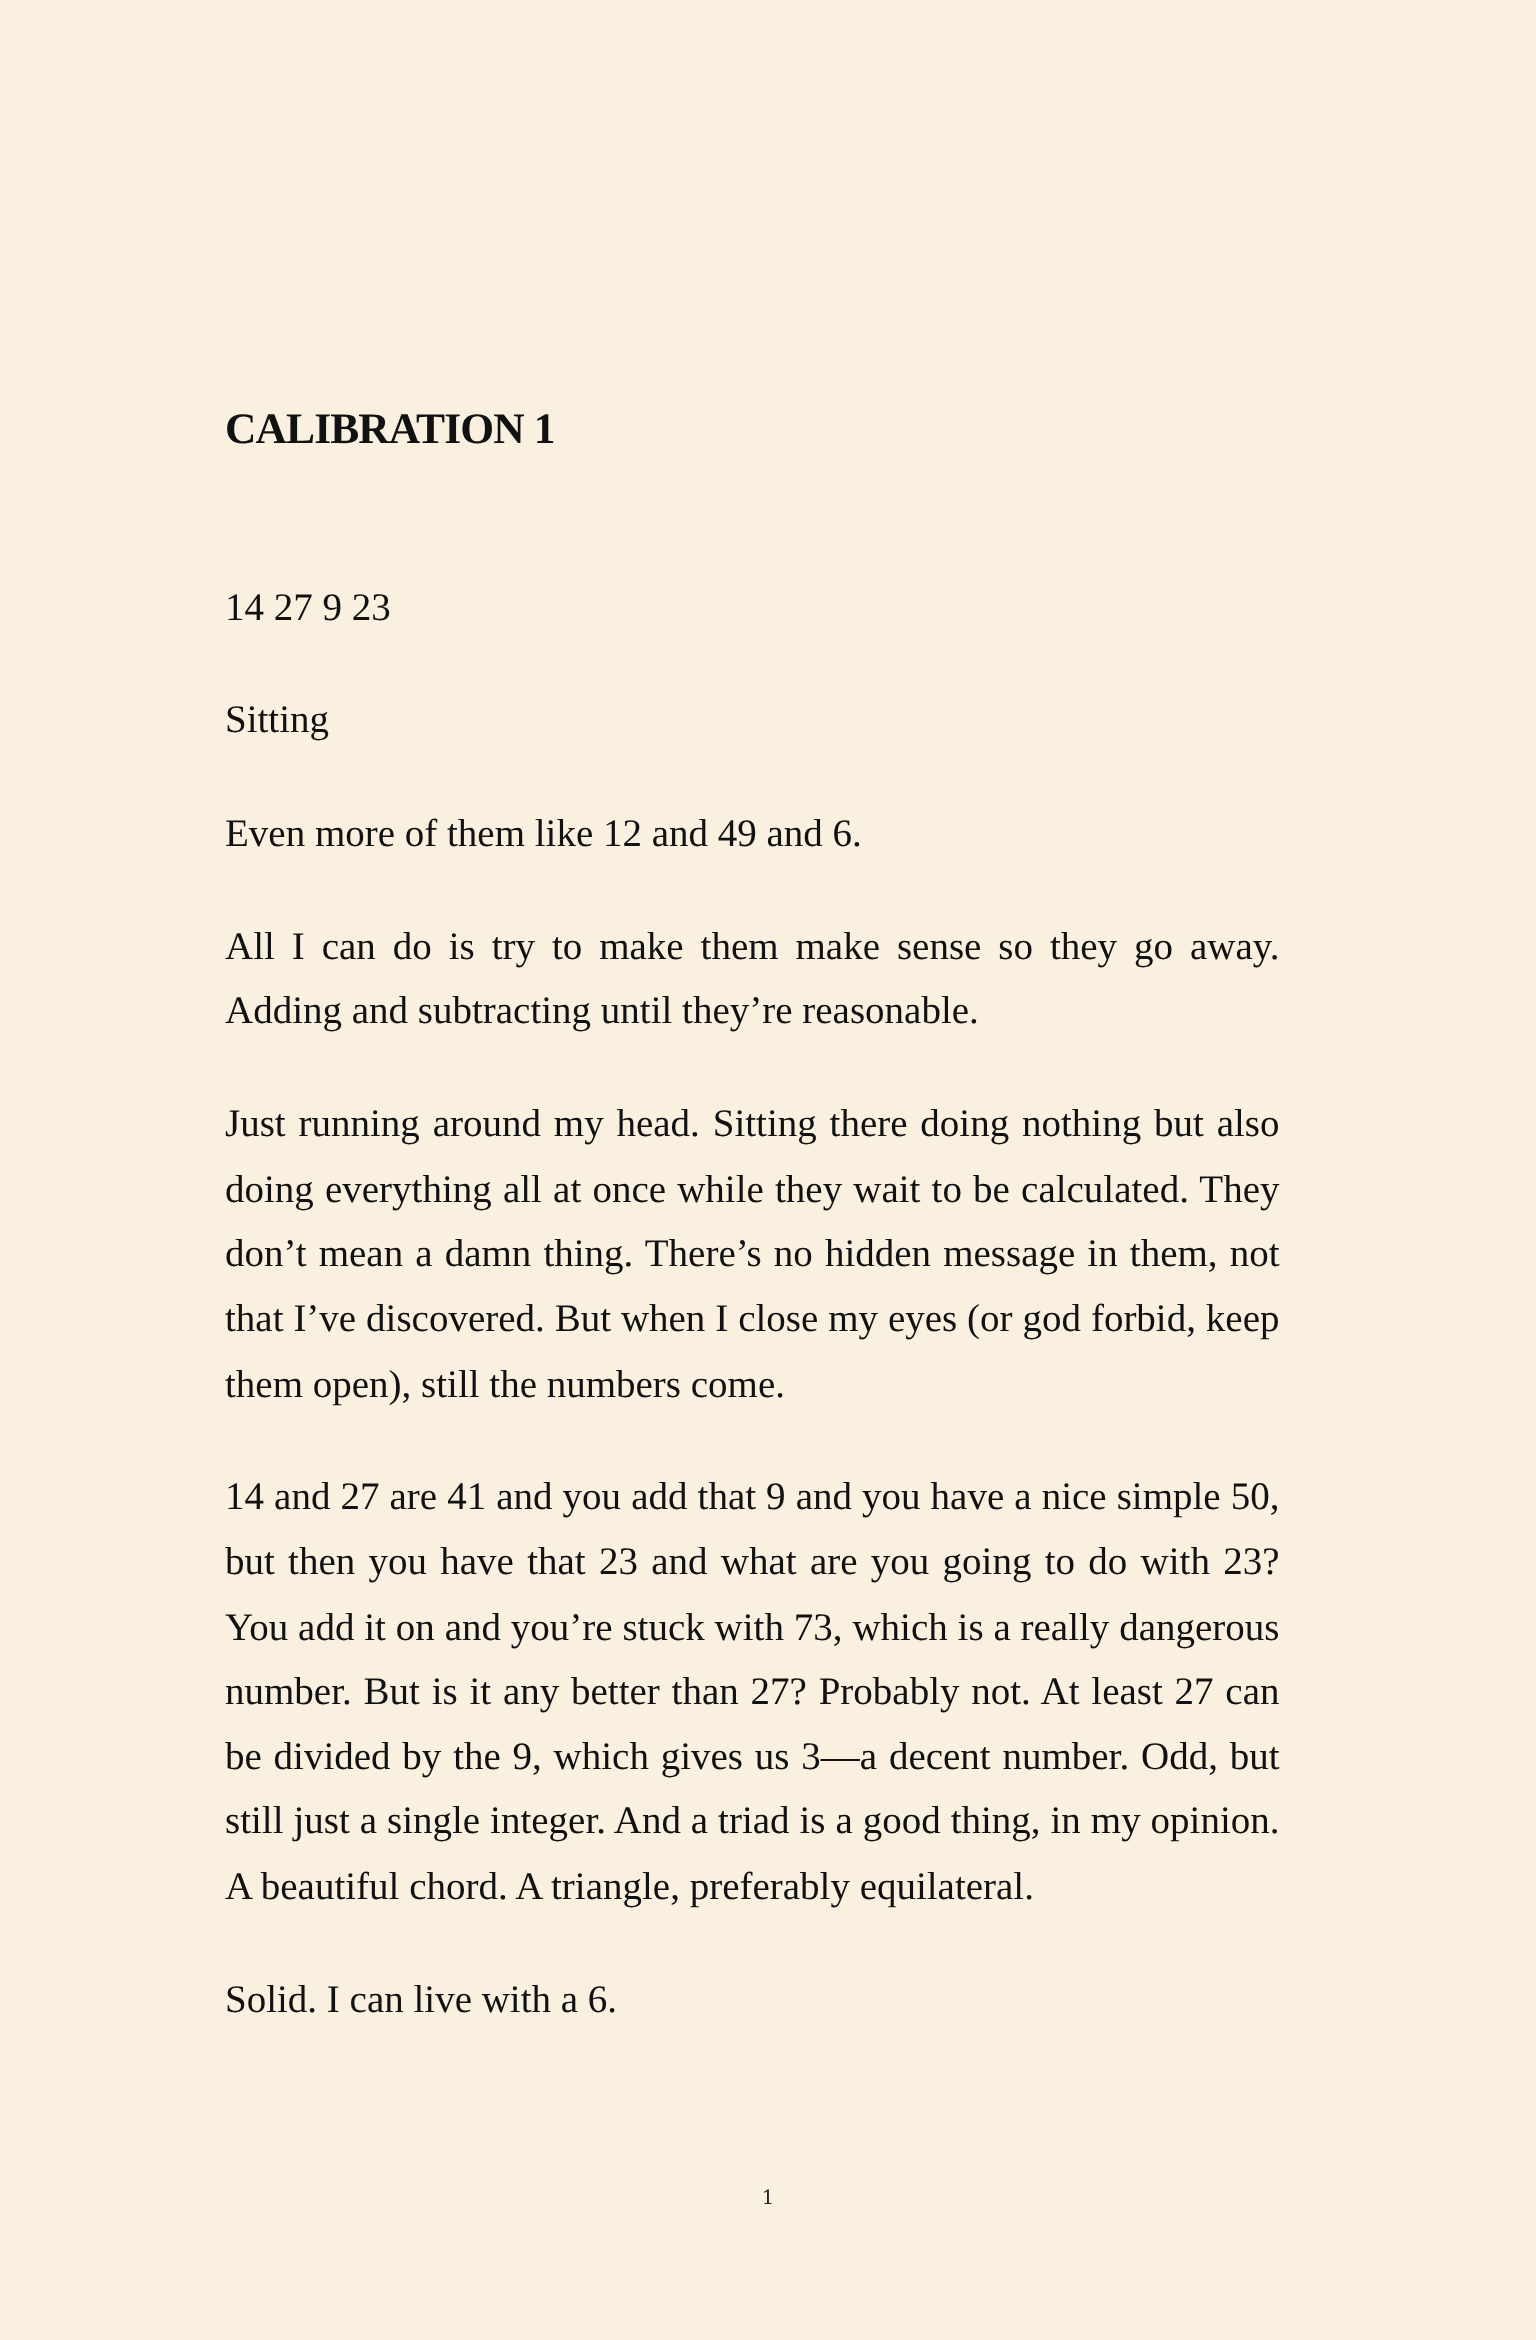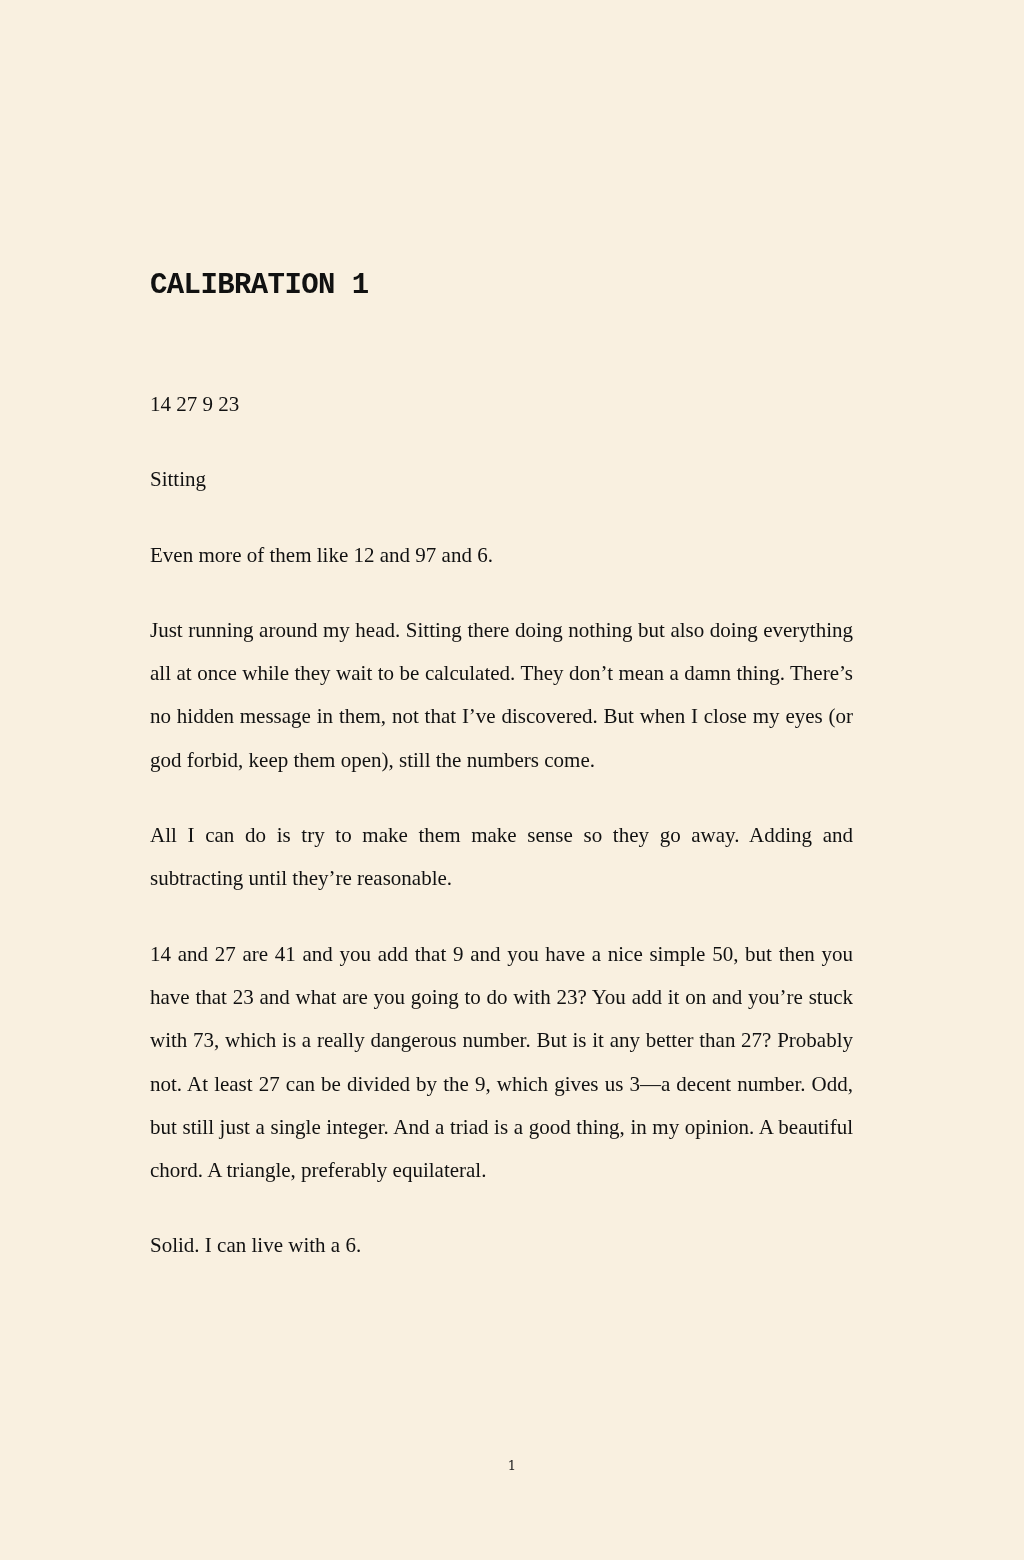--- a/index.html
+++ b/index.html
@@ -18,34 +18,34 @@
       position: absolute;
       left: 150px;
       top: 0;
       width: 703px;
     }
     .chapter-title {
       position: absolute;
       top: 266px;
       left: 0;
       margin: 0;
-      font-family: Liberation Mono, monospace;
+      font-family: Liberation Serif, serif;
       font-weight: bold;
       font-size: 29px;
       letter-spacing: -0.6px;
       line-height: 40px;
       white-space: nowrap;
     }
     .body-text {
       position: absolute;
       top: 383px;
       left: 0;
       width: 703px;
       font-family: "Liberation Serif", serif;
-      font-size: 21px;
+      font-size: 26px;
       line-height: 43.3px;
     }
     .body-text p {
       margin: 0 0 32px 0;
       text-align: justify;
       text-align-last: left;
     }
     .page-number {
       position: absolute;
       top: 1458px;
@@ -59,21 +59,21 @@
   </style>
 </head>
 <body>
 
 <div class="page">
   <h1 class="chapter-title">CALIBRATION 1</h1>
 
   <div class="body-text">
     <p>14 27 9 23</p>
     <p>Sitting</p>
-    <p>Even more of them like 12 and 97 and 6.</p>
+    <p>Even more of them like 12 and 49 and 6.</p>
+    <p>All I can do is try to make them make sense so they go away. Adding and subtracting until they’re reasonable.</p>
     <p>Just running around my head. Sitting there doing nothing but also doing everything all at once while they wait to be calculated. They don’t mean a damn thing. There’s no hidden message in them, not that I’ve discovered. But when I close my eyes (or god forbid, keep them open), still the numbers come.</p>
-    <p>All I can do is try to make them make sense so they go away. Adding and subtracting until they’re reasonable.</p>
     <p>14 and 27 are 41 and you add that 9 and you have a nice simple 50, but then you have that 23 and what are you going to do with 23? You add it on and you’re stuck with 73, which is a really dangerous number. But is it any better than 27? Probably not. At least 27 can be divided by the 9, which gives us 3—a decent number. Odd, but still just a single integer. And a triad is a good thing, in my opinion. A beautiful chord. A triangle, preferably equilateral.</p>
     <p>Solid. I can live with a 6.</p>
   </div>
 </div>
 
 <div class="page-number">1</div>
 
 </body></html>

